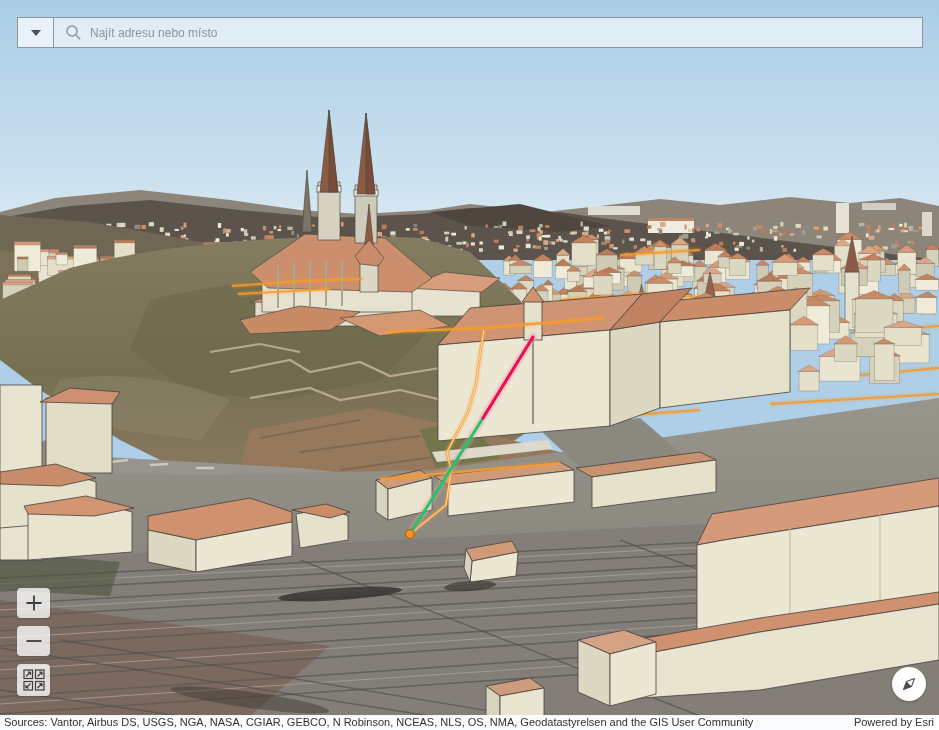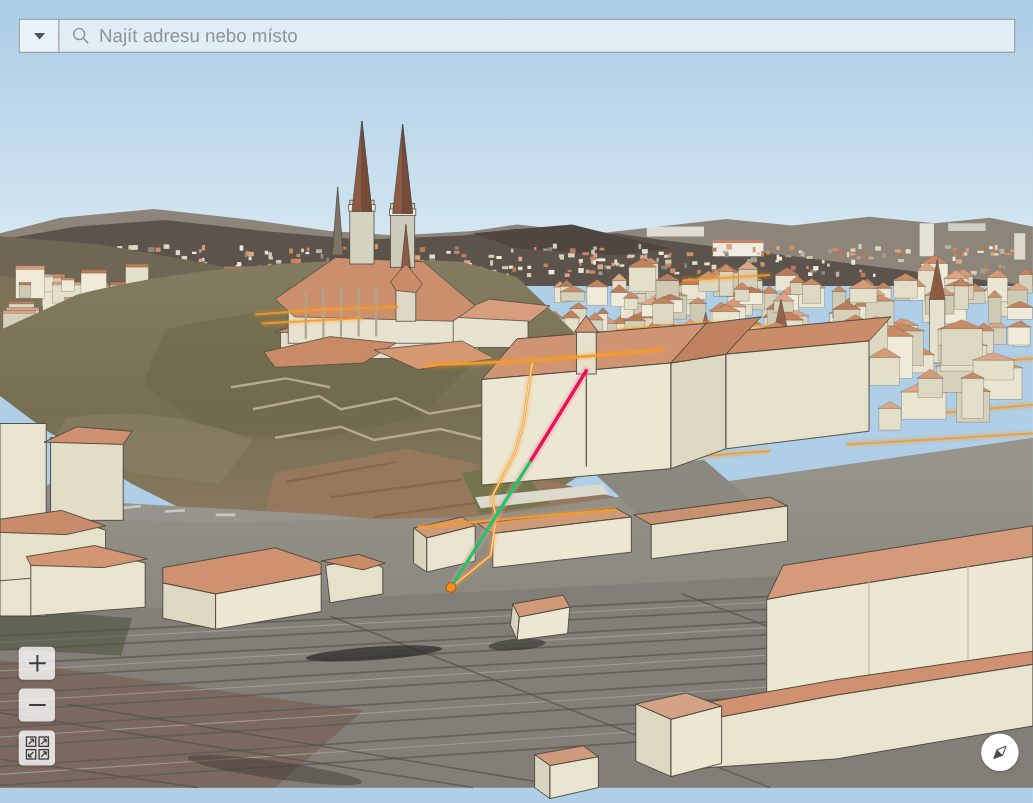--- a/index.html
+++ b/index.html
@@ -22,21 +22,21 @@
     border-right:1px solid var(--ui-border);cursor:pointer;padding:0;
   }
   .caret{
     width:0;height:0;border-left:5px solid transparent;border-right:5px solid transparent;
     border-top:6px solid #4c5257;
   }
   .search-main{flex:1;display:flex;align-items:center;padding-left:11px;}
   .search-main svg{flex:0 0 auto;}
   .search-input{
     flex:1;border:none;background:transparent;outline:none;
-    font-family:"Liberation Sans",sans-serif;font-size:17px;color:#33393d;
+    font-family:"Liberation Sans",sans-serif;font-size:12px;color:#33393d;
     padding:0 8px;height:100%;
   }
   .search-input::placeholder{color:var(--text-muted);opacity:1;}
   
   .mapbtn{
     position:absolute;left:17px;width:33px;height:30px;
     background:rgba(255,255,255,0.78);border:none;border-radius:4px;
     display:flex;align-items:center;justify-content:center;cursor:pointer;
     box-shadow:0 1px 2px rgba(0,0,0,0.18);padding:0;
   }
@@ -1206,13 +1206,17 @@
 
   <button class="compass" aria-label="reset compass orientation">
     <svg width="24" height="24" viewBox="0 0 34 34">
       <g transform="rotate(45 17 17)">
         <polygon points="17,6 22,17 17,28 12,17" fill="#ffffff" stroke="#4a4a4a" stroke-width="1.4" stroke-linejoin="round"></polygon>
         <polygon points="17,28 12,17 22,17" fill="#4a4a4a"></polygon>
       </g>
     </svg>
   </button>
 
+  <div class="attribution">
+    <span class="src">Sources: Vantor, Airbus DS, USGS, NGA, NASA, CGIAR, GEBCO, N Robinson, NCEAS, NLS, OS, NMA, Geodatastyrelsen and the GIS User Community</span>
+    <span class="esri">Powered by Esri</span>
+  </div>
 </div>
 
 </body></html>

